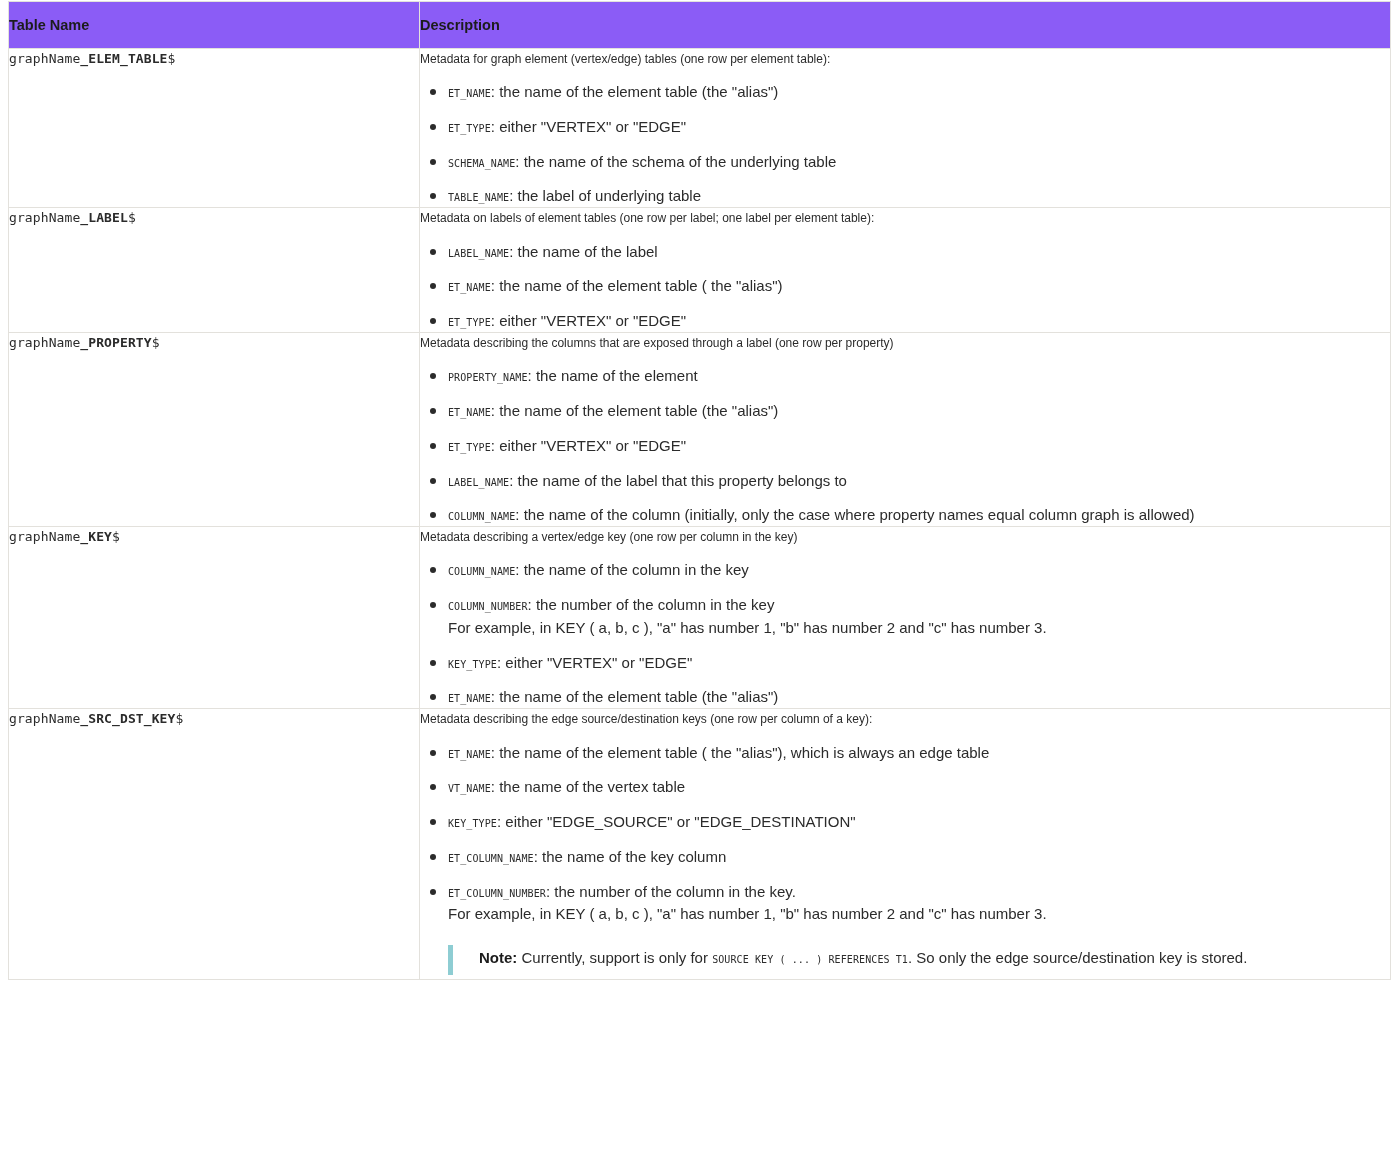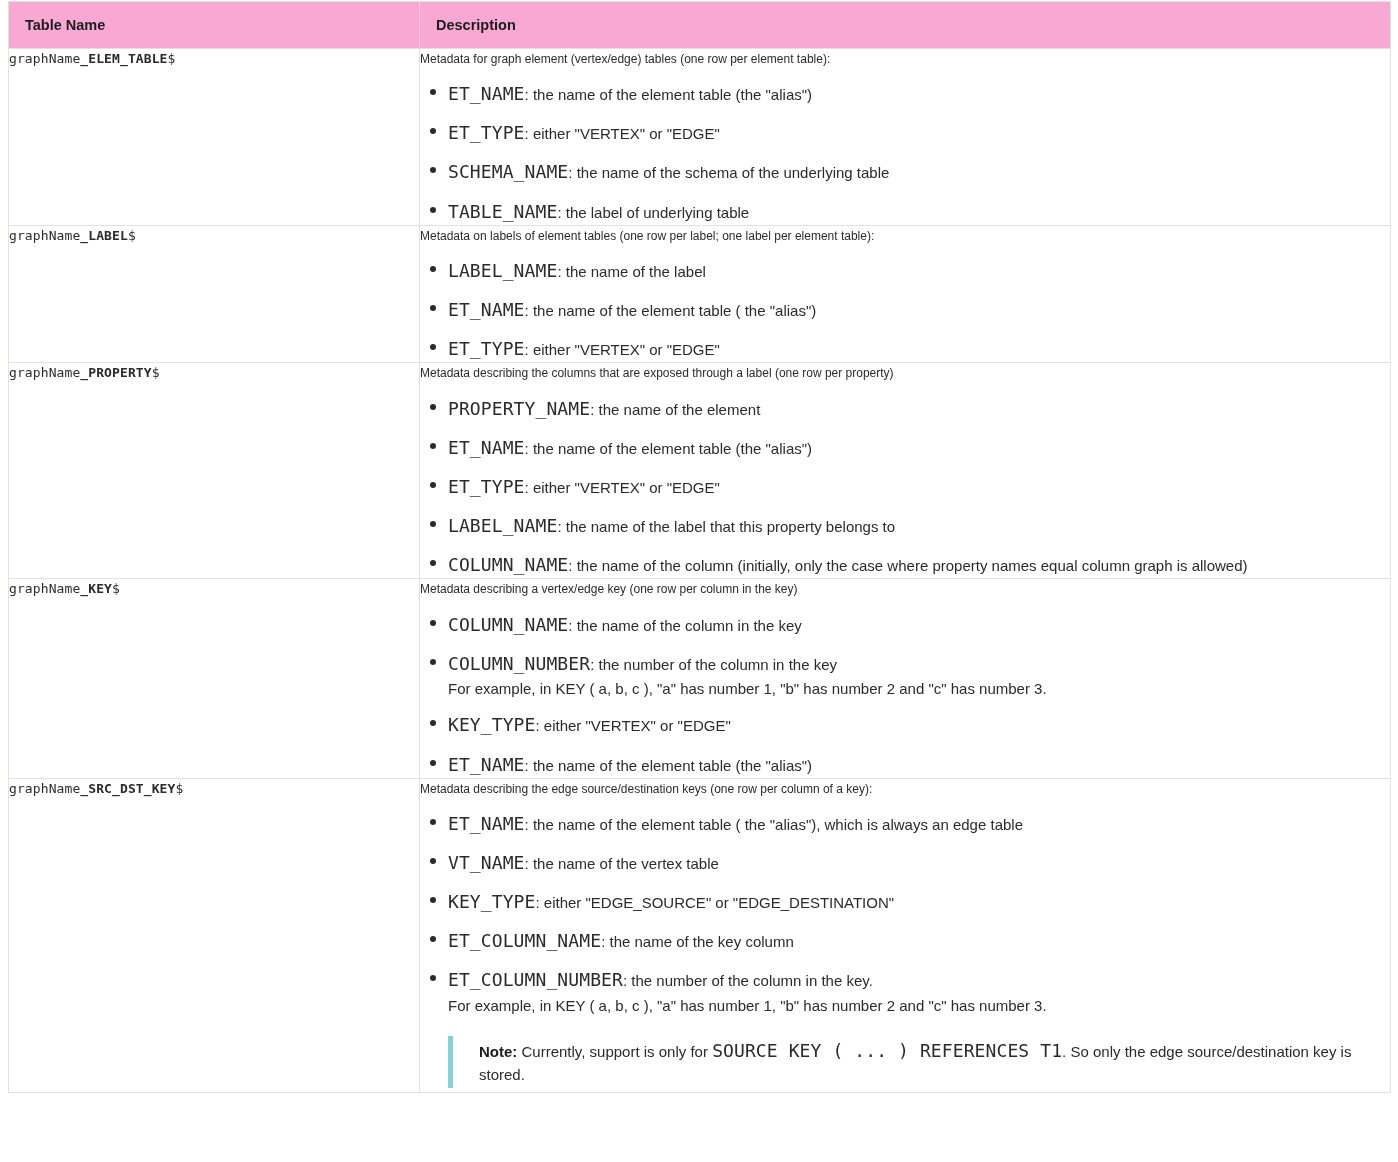--- a/index.html
+++ b/index.html
@@ -24,27 +24,27 @@
     width: 1382px;
     border-collapse: collapse;
     table-layout: fixed;
     background: #ffffff;
   }
 
   .doc-table col.c-name { width: 411px; }
   .doc-table col.c-desc { width: 971px; }
 
   .doc-table thead th {
-    background: #f9a8d4;
+    background: #8b5cf6;
     border: 1px solid #e3e1dc;
     font-size: 14.5px;
     font-weight: bold;
     color: #1c1c1c;
     text-align: left;
-    padding: 14px 16px 13px 16px;
+    padding: 14px 16px 13px 0;
     line-height: 1.3;
     vertical-align: middle;
   }
 
   .doc-table tbody td {
     border: 1px solid #e3e1dc;
     vertical-align: top;
     padding: 0;
     background: #ffffff;
   }
@@ -91,21 +91,21 @@
     left: 10px;
     top: 8px;
     width: 6px;
     height: 6px;
     border-radius: 50%;
     background: #2b2b2b;
   }
 
   code, .mono {
     font-family: "DejaVu Sans Mono", "Liberation Mono", monospace;
-    font-size: 18px;
+    font-size: 10px;
     color: #2b2b2b;
     letter-spacing: 0.1px;
   }
 
   .cont-line {
     display: block;
     margin-top: 1px;
   }
 
   .note-box {

